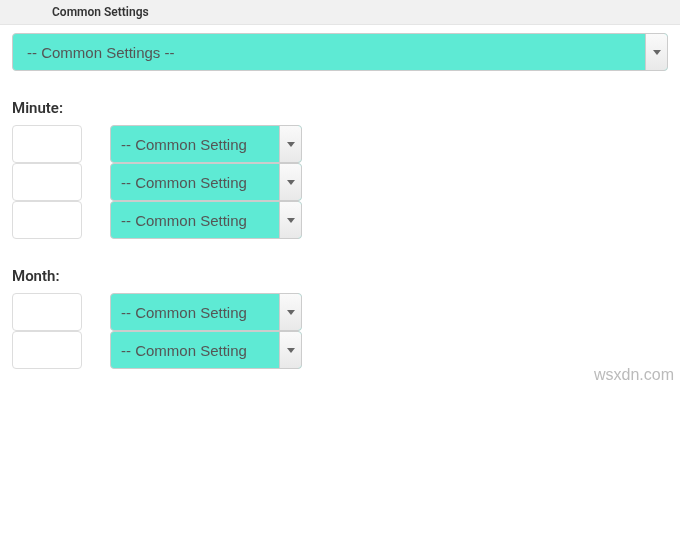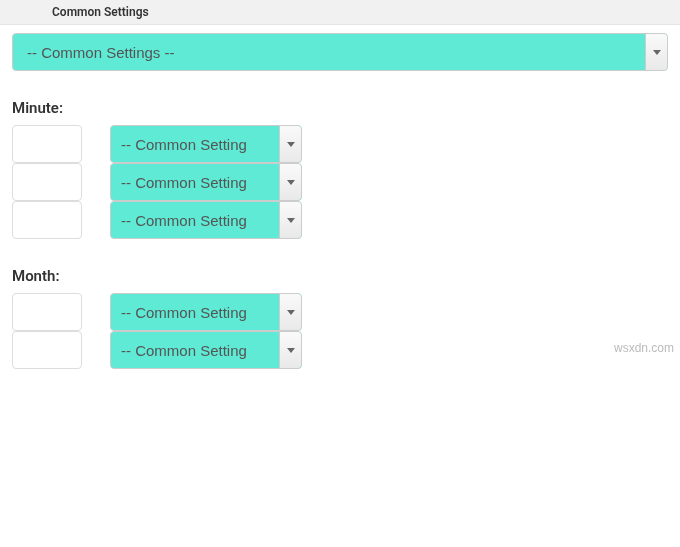--- a/index.html
+++ b/index.html
@@ -97,22 +97,22 @@
       border: 1px solid #ddd;
       border-radius: 4px;
       background: #fff;
       padding: 0 8px;
       font-size: 15px;
       color: #333;
     }
     .watermark {
       position: absolute;
       right: 6px;
-      top: 341px;
-      font-size: 12px;
+      top: 366px;
+      font-size: 16px;
       color: #bbb;
       font-family: Arial, sans-serif;
     }
     .page {
       position: relative;
       width: 680px;
       height: 547px;
     }
   </style>
 </head>

